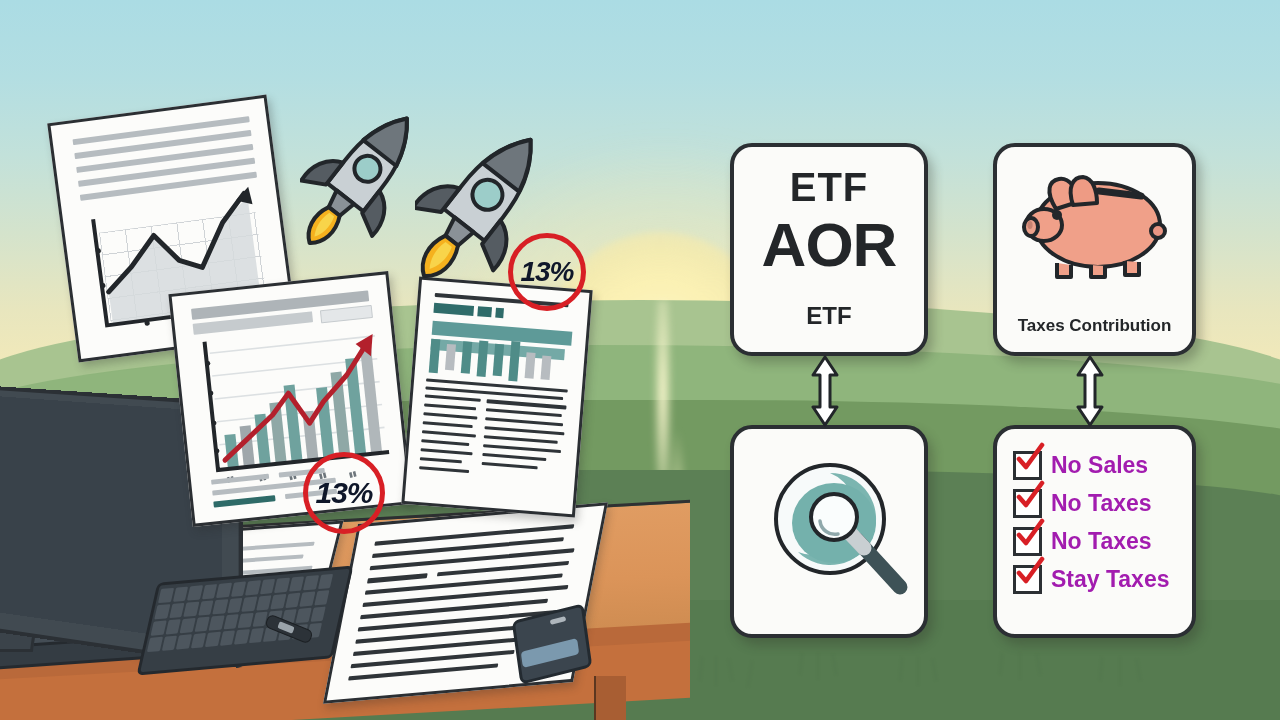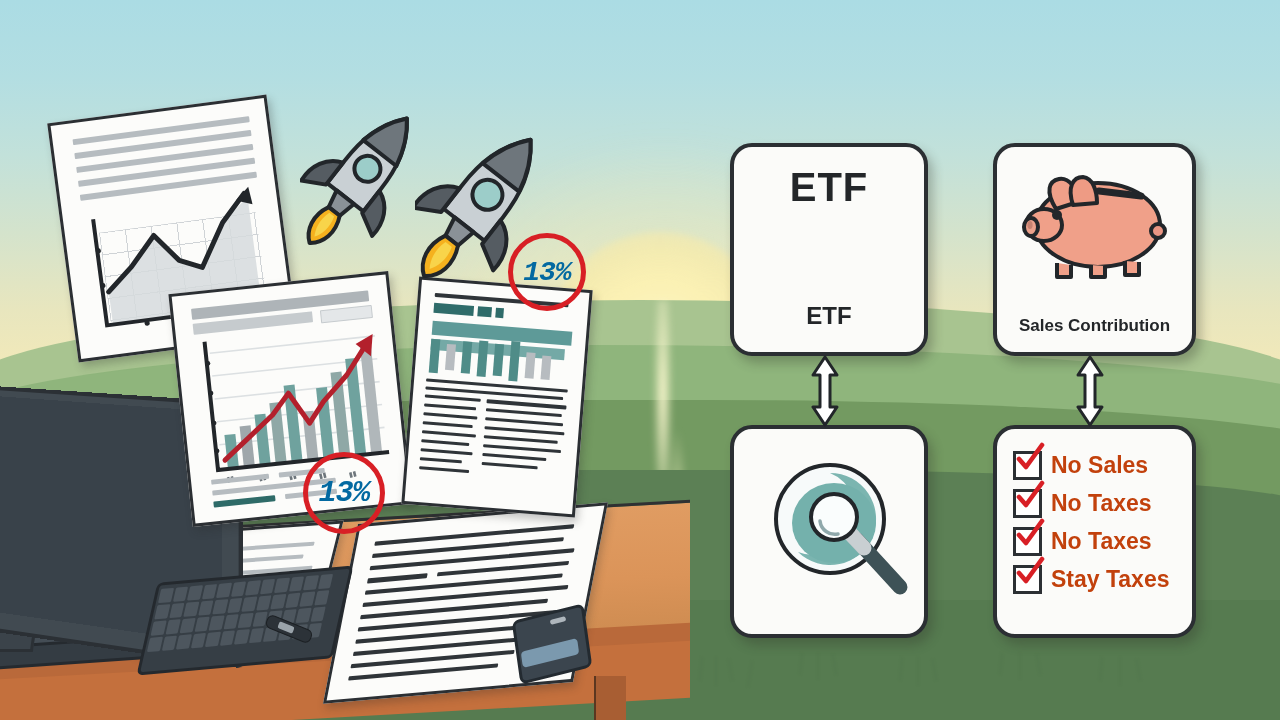--- a/index.html
+++ b/index.html
@@ -168,22 +168,22 @@
     transform:rotate(-5deg) skewX(-16deg);}
   #deskpaper2{left:148px;top:528px;width:175px;height:110px;
     transform:rotate(-4deg) skewX(-18deg);}
 
   
   .rocket{position:absolute;}
 
   
   .stamp{
     position:absolute;border:5px solid #D81F25;border-radius:50%;
-    color:#0369a1;font-weight:bold;display:flex;align-items:center;
-    justify-content:center;font-family:Liberation Mono, monospace;
+    color:#0f172a;font-weight:bold;display:flex;align-items:center;
+    justify-content:center;font-family:Liberation Sans, sans-serif;
     font-style:italic;letter-spacing:-1px;background:transparent;
   }
 
   
   .card{
     position:absolute;background:#FBFBF9;border:4px solid #2B2F33;
     border-radius:22px;box-shadow:5px 7px 11px rgba(45,50,40,.30);
   }
   #card-etf{left:730px;top:143px;width:190px;height:205px;}
   #card-pig{left:993px;top:143px;width:195px;height:205px;}
@@ -197,21 +197,21 @@
   #card-etf .l3{position:absolute;left:0;right:0;bottom:22px;text-align:center;
     font-size:24px;font-weight:bold;color:#232629;}
   #card-pig .plabel{position:absolute;left:0;right:0;bottom:16px;text-align:center;
     font-size:17px;font-weight:bold;color:#232629;}
 
   .checklist{position:absolute;left:16px;top:20px;right:8px;}
   .chkrow{display:flex;align-items:center;margin-bottom:6px;height:32px;}
   .chkbox{position:relative;width:23px;height:23px;border:3px solid #2B2F33;
     flex:0 0 auto;margin-right:9px;background:#fff;}
   .chkmark{position:absolute;left:-1px;top:-12px;width:30px;height:30px;}
-  .chklabel{font-size:23px;font-weight:bold;color:#c2410c;white-space:nowrap;}
+  .chklabel{font-size:23px;font-weight:bold;color:#a21caf;white-space:nowrap;}
 
   .arrow2{position:absolute;width:30px;height:72px;}
 </style>
 </head>
 <body>
 
 <div id="scene">
 
   <div id="sky" class="abs"></div>
   <div id="sunglow" class="abs"></div>
@@ -471,41 +471,42 @@
       <path d="M62 140 C53 158 57 176 70 185 C83 176 87 158 78 140 Z" fill="#F5B11E"></path>
       <path d="M66 145 C62 158 65 169 70 176 C75 169 78 158 74 145 Z" fill="#F8D44A" stroke="none"></path>
     </g>
   </svg>
 
   <div class="stamp" style="left:508px;top:233px;width:68px;height:68px;font-size:28px;">13%</div>
   <div class="stamp" style="left:303px;top:452px;width:72px;height:72px;font-size:30px;">13%</div>
 
   <div id="card-etf" class="card">
     <div class="l1">ETF</div>
+    <div class="l2">AOR</div>
     <div class="l3">ETF</div>
   </div>
 
   <div id="card-pig" class="card">
     <svg style="position:absolute;left:18px;top:16px;width:160px;height:120px;">
       <g stroke="#22262A" stroke-width="4" stroke-linejoin="round">
         <ellipse cx="83" cy="62" rx="62" ry="42" fill="#F0A089"></ellipse>
         <path d="M41 46 C30 28 34 18 44 16 C54 14 62 26 66 38 Z" fill="#F0A089"></path>
         <path d="M58 42 C52 24 58 14 68 14 C78 15 82 28 82 40 Z" fill="#EE9B84"></path>
         <ellipse cx="29" cy="62" rx="18" ry="16" fill="#F0A089"></ellipse>
         <ellipse cx="16" cy="64" rx="7" ry="9" fill="#ECA18C"></ellipse>
         <circle cx="42" cy="52" r="5" fill="#22262A" stroke="none"></circle>
         <ellipse cx="15" cy="62" rx="2.6" ry="4" fill="#C78271" stroke="none"></ellipse>
         <path d="M42 100 L42 114 L56 114 L56 102" fill="#F0A089"></path>
         <path d="M76 102 L76 114 L90 114 L90 103" fill="#F0A089"></path>
         <path d="M110 98 L110 112 L124 112 L124 99" fill="#F0A089"></path>
         <path d="M84 28 L126 33" stroke-width="7" stroke-linecap="round" fill="none"></path>
         <circle cx="143" cy="68" r="7" fill="#E99583"></circle>
       </g>
     </svg>
-    <div class="plabel">Sales Contribution</div>
+    <div class="plabel">Taxes Contribution</div>
   </div>
 
   <div id="card-mag" class="card">
     <svg style="position:absolute;left:18px;top:18px;width:160px;height:168px;">
       <circle cx="78" cy="72" r="54" fill="#F7FAFA" stroke="#22262A" stroke-width="4"></circle>
       <path d="M78 26 a46 46 0 1 1 -32 79 a40 40 0 0 0 32 -79 Z" fill="#74B1AC" opacity=".95"></path>
       <ellipse cx="82" cy="76" rx="42" ry="40" fill="#74B1AC"></ellipse>
       <line x1="104" y1="92" x2="148" y2="140" stroke="#3E5257" stroke-width="15" stroke-linecap="round"></line>
       <line x1="96" y1="84" x2="112" y2="101" stroke="#C9CFD2" stroke-width="15" stroke-linecap="round"></line>
       <circle cx="82" cy="70" r="23" fill="#FAFDFD" stroke="#22262A" stroke-width="4"></circle>

